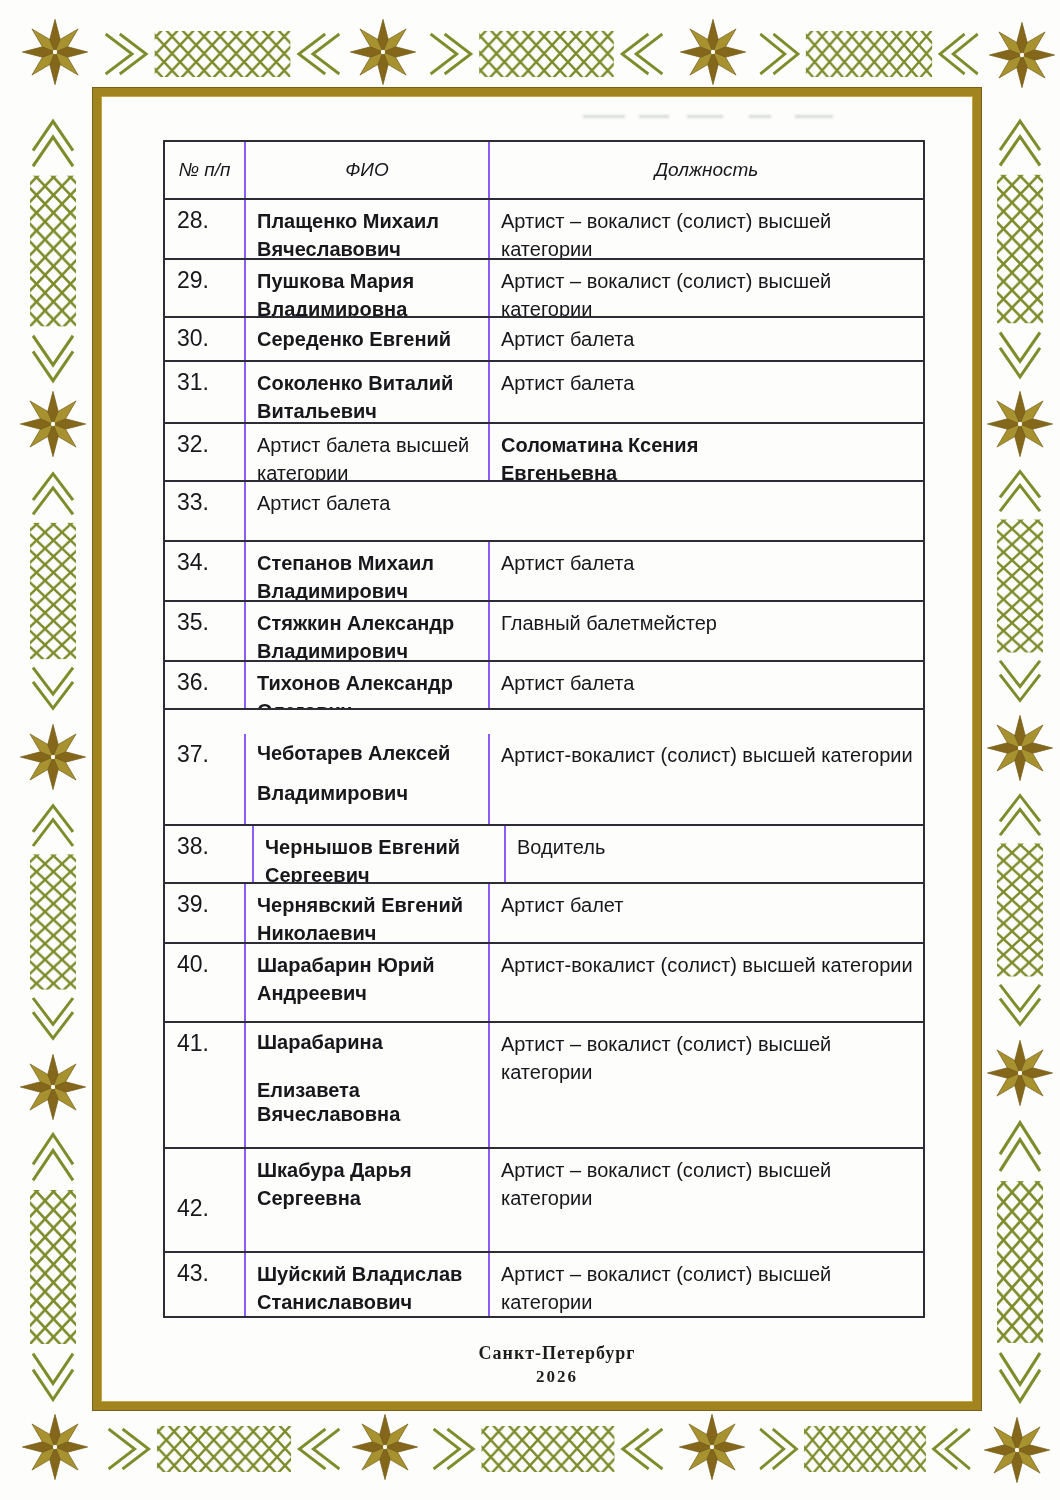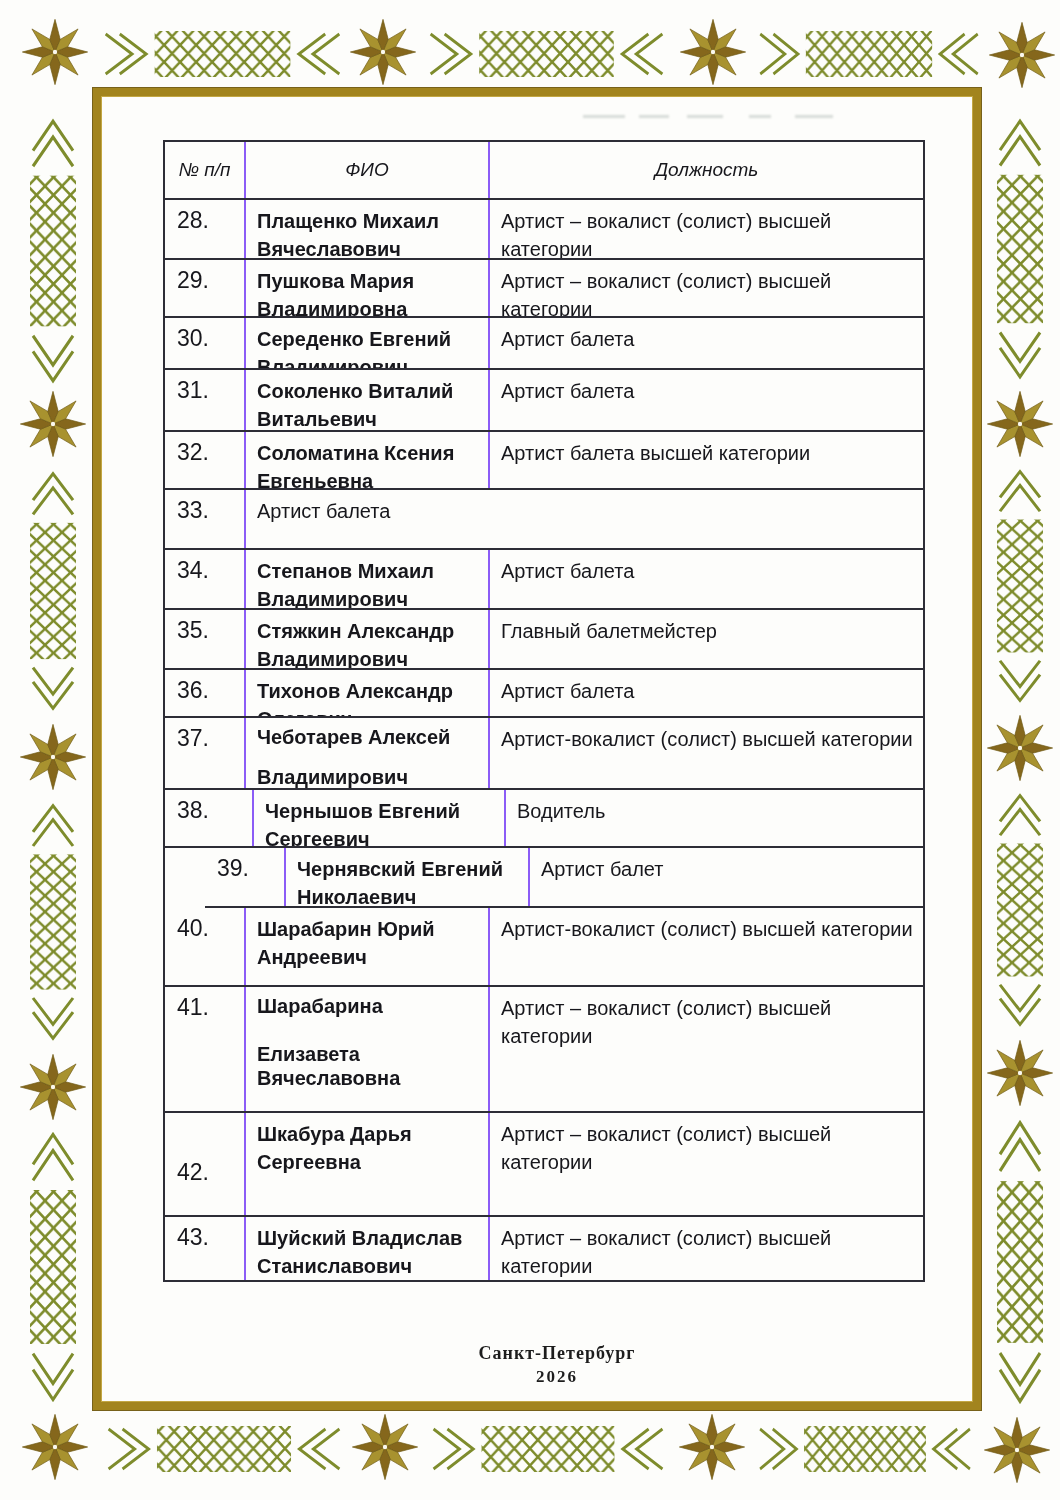--- a/index.html
+++ b/index.html
@@ -195,37 +195,37 @@
         <div class="cell pos">Артист – вокалист (солист) высшей
 категории</div>
       </div>
       <div class="row" style="height: 58px;">
         <div class="cell num">29.</div>
         <div class="cell name">Пушкова Мария
 Владимировна</div>
         <div class="cell pos">Артист – вокалист (солист) высшей
 категории</div>
       </div>
-      <div class="row" style="height: 52px;">
+      <div class="row" style="height: 44px;">
         <div class="cell num">30.</div>
         <div class="cell name">Середенко Евгений
 Владимирович</div>
         <div class="cell pos">Артист балета</div>
       </div>
       <div class="row" style="height: 62px;">
         <div class="cell num">31.</div>
         <div class="cell name">Соколенко Виталий
 Витальевич</div>
         <div class="cell pos">Артист балета</div>
       </div>
       <div class="row" style="height: 58px;">
         <div class="cell num">32.</div>
+        <div class="cell pos">Артист балета высшей категории</div>
         <div class="cell name">Соломатина Ксения
 Евгеньевна</div>
-        <div class="cell pos">Артист балета высшей категории</div>
       </div>
       <div class="row" style="height: 60px;">
         <div class="cell num">33.</div>
         <div class="cell pos">Артист балета</div>
       </div>
       <div class="row" style="height: 60px;">
         <div class="cell num">34.</div>
         <div class="cell name">Степанов Михаил
 Владимирович</div>
         <div class="cell pos">Артист балета</div>
@@ -235,34 +235,34 @@
         <div class="cell name">Стяжкин Александр
 Владимирович</div>
         <div class="cell pos">Главный балетмейстер</div>
       </div>
       <div class="row" style="height: 48px;">
         <div class="cell num">36.</div>
         <div class="cell name">Тихонов Александр
 Олегович</div>
         <div class="cell pos">Артист балета</div>
       </div>
-      <div class="row" style="height: 72px;">
+      <div class="row" style="height: 92px; margin-top: 24px;">
         <div class="cell num">37.</div>
         <div class="cell name name-tight">Чеботарев Алексей
 
 Владимирович</div>
         <div class="cell pos">Артист-вокалист (солист) высшей категории</div>
       </div>
       <div class="row" style="height: 58px; gap: 8px;">
         <div class="cell num">38.</div>
         <div class="cell name">Чернышов Евгений
 Сергеевич</div>
         <div class="cell pos">Водитель</div>
       </div>
-      <div class="row" style="height: 60px; margin-left: 40px;">
+      <div class="row" style="height: 60px;">
         <div class="cell num">39.</div>
         <div class="cell name">Чернявский Евгений
 Николаевич</div>
         <div class="cell pos">Артист балет</div>
       </div>
       <div class="row" style="height: 79px;">
         <div class="cell num">40.</div>
         <div class="cell name">Шарабарин Юрий
 Андреевич</div>
         <div class="cell pos">Артист-вокалист (солист) высшей категории</div>

